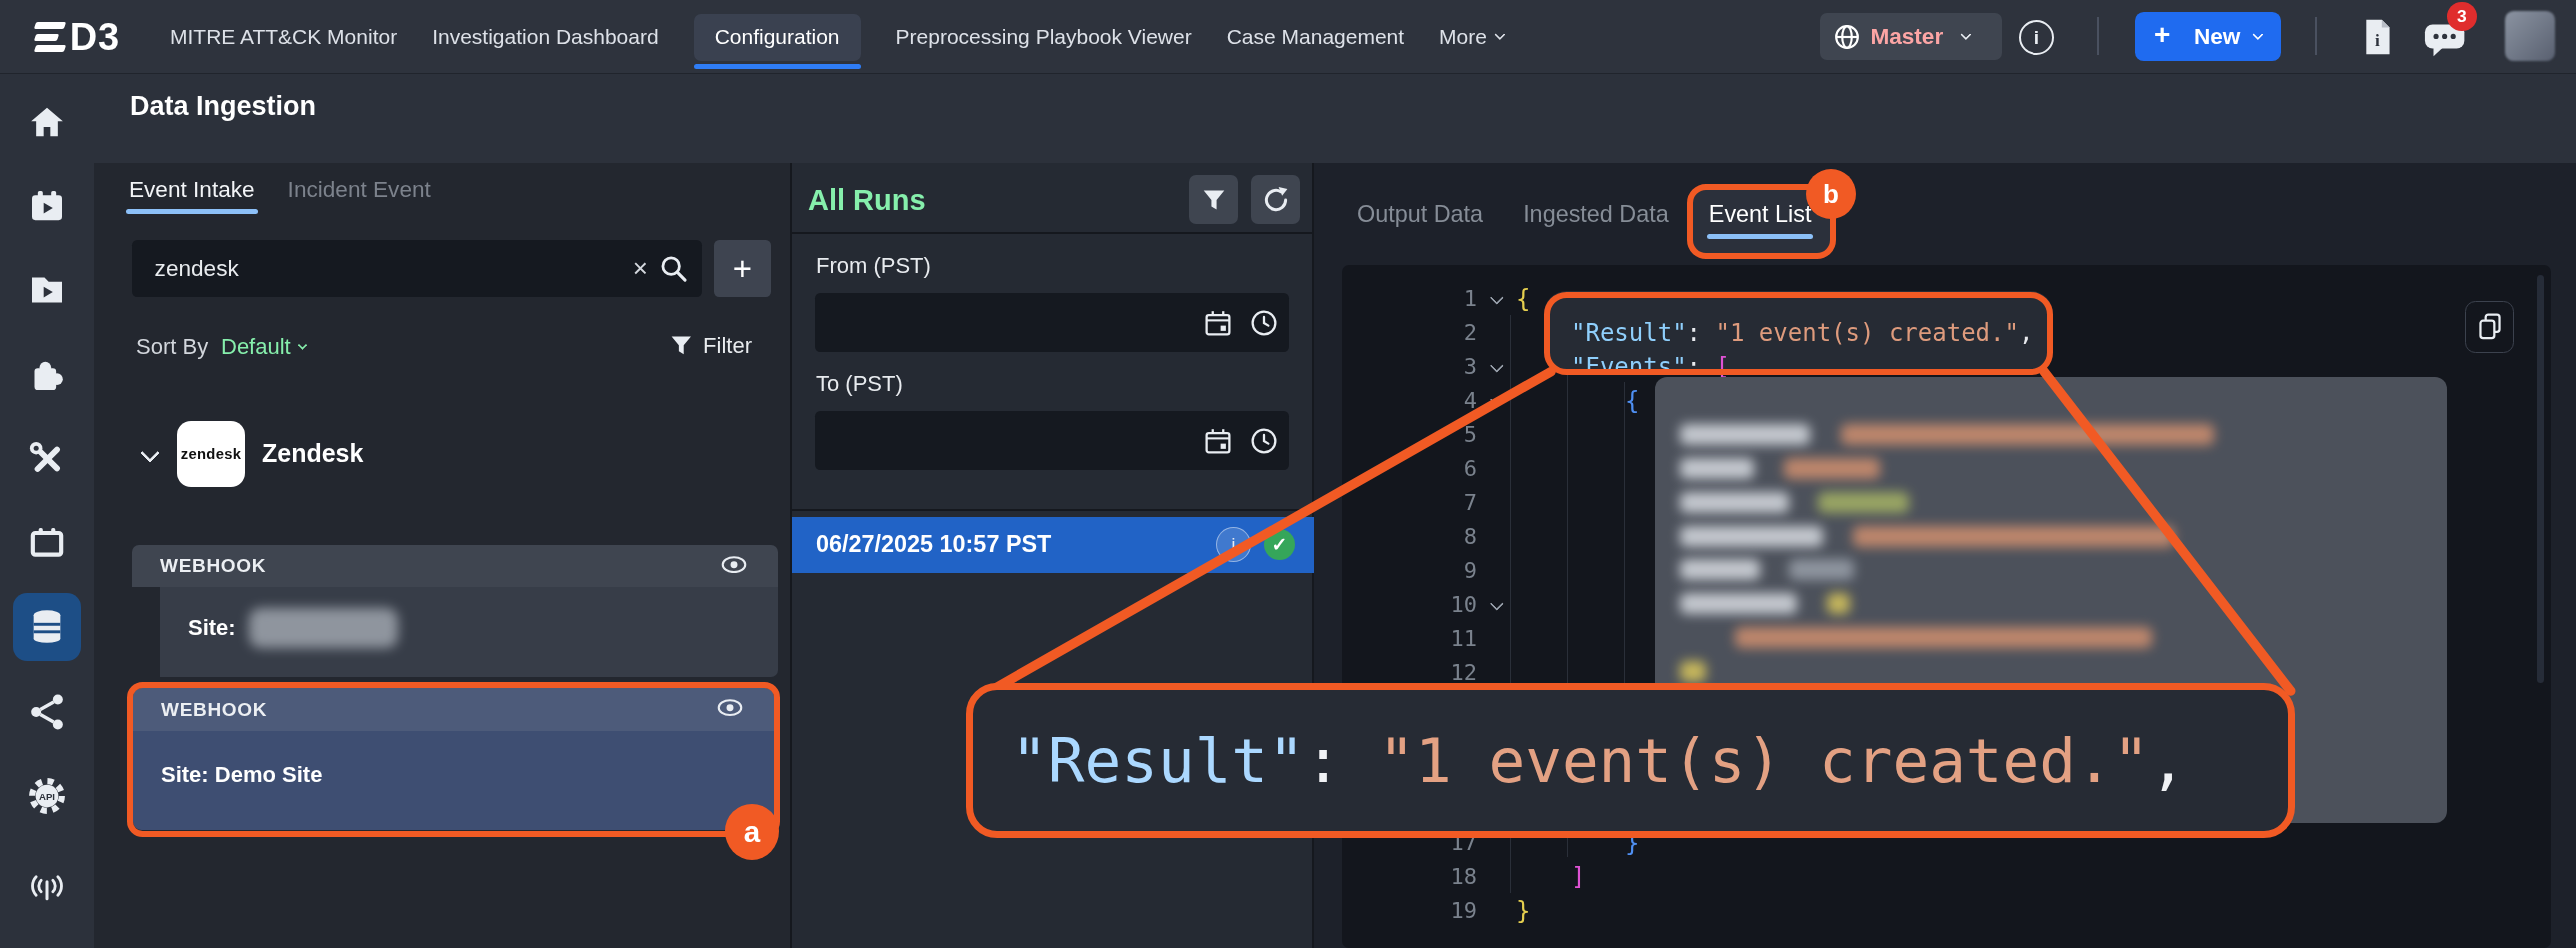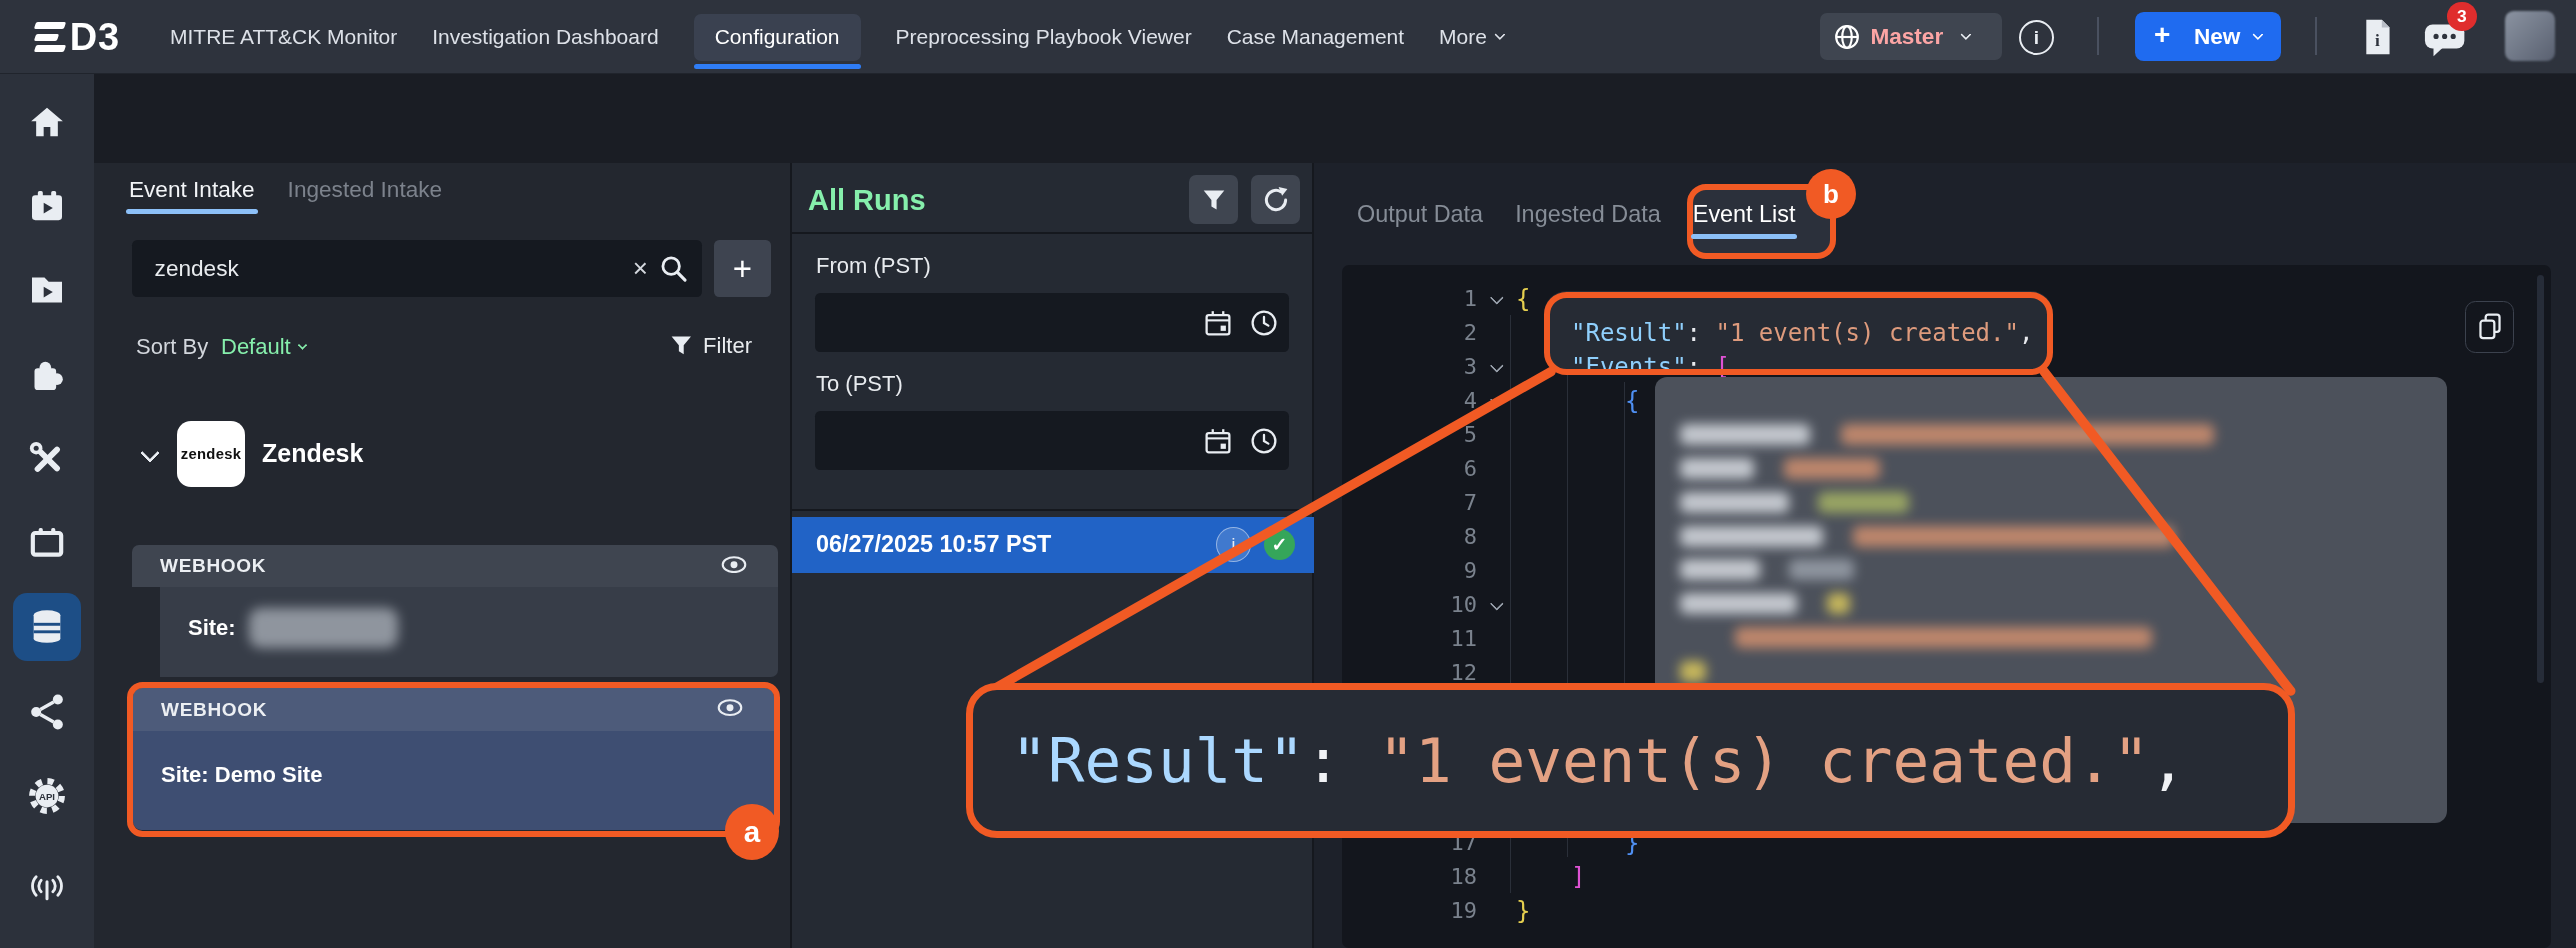--- a/index.html
+++ b/index.html
@@ -89,21 +89,21 @@
   .fld-label{position:absolute;left:24px;font-size:22px;color:#e8ebef;}
   .date-input{position:absolute;left:22.6px;width:474px;height:59px;background:#151920;border-radius:5.2px;}
   .di-ic{position:absolute;top:15.6px;}
   .run-row{position:absolute;left:0;top:354px;width:522px;height:56px;background:#2163c6;}
   .run-ts{position:absolute;left:24px;top:14px;font-size:23.4px;font-weight:bold;color:#fff;}
   .run-info{position:absolute;right:63px;top:10.4px;width:35px;height:35px;border-radius:50%;background:rgba(255,255,255,.14);border:1.7px solid rgba(255,255,255,.45);display:flex;align-items:center;justify-content:center;font-size:17.4px;color:#e8ecf2;}
   .run-check{position:absolute;right:19px;top:12px;width:31px;height:31px;border-radius:50%;background:#35a65a;display:flex;align-items:center;justify-content:center;font-size:19px;font-weight:bold;color:#fff;}
 
   
   .tab-annot{position:absolute;left:373px;top:21px;width:149px;height:75px;background:#2b303b;border:6px solid #F15A24;border-radius:19px;z-index:1;}
-  .rtabs{position:absolute;left:43px;top:38px;display:flex;gap:32px;z-index:2;}
+  .rtabs{position:absolute;left:43px;top:38px;display:flex;gap:40px;z-index:2;}
   .rtab{position:relative;font-size:23.4px;color:#868d97;height:28px;white-space:nowrap;}
   .rtab.active{color:#fff;}
   .rtab.active::after{content:'';position:absolute;left:-1.7px;right:-1.7px;bottom:-10.4px;height:5.2px;border-radius:2.6px;background:#8cc0f8;}
   .badge-b{position:absolute;left:492px;top:6px;width:50px;height:50px;font-size:26px;}
   .codewrap{position:absolute;left:28px;top:102px;width:1209px;height:683px;background:#13161d;border-radius:7px;overflow:hidden;}
   .guide{position:absolute;width:0.9px;background:#2a2f39;}
   .copy-btn{position:absolute;left:1123px;top:36px;width:49px;height:52px;border:1.7px solid #3c424e;border-radius:10.4px;display:flex;align-items:center;justify-content:center;z-index:4;}
   .code-scroll{position:absolute;right:7px;top:10.4px;width:7px;height:408px;background:#262c38;border-radius:3.5px;}
   .l2bg{position:absolute;left:202px;top:26px;width:509px;height:83px;background:#262b34;border-radius:22.6px;z-index:1;}
   .code-rows{position:absolute;left:0;top:16.5px;width:100%;z-index:2;}
@@ -268,25 +268,28 @@
       <svg width="40" height="40" viewBox="0 0 48 48">
           <rect x="22.2" y="17" width="3.6" height="24" rx="1.8" fill="#e9edf2"></rect>
           <path d="M17 17 A10 10 0 0 0 17 31" fill="none" stroke="#e9edf2" stroke-width="3.4" stroke-linecap="round"></path>
           <path d="M11 13 A16 16 0 0 0 11 35" fill="none" stroke="#e9edf2" stroke-width="3.4" stroke-linecap="round"></path>
           <path d="M31 17 A10 10 0 0 1 31 31" fill="none" stroke="#e9edf2" stroke-width="3.4" stroke-linecap="round"></path>
           <path d="M37 13 A16 16 0 0 1 37 35" fill="none" stroke="#e9edf2" stroke-width="3.4" stroke-linecap="round"></path>
         </svg>
     </div>
   </aside>
 
+  <div class="pagehead">
+    <h1 class="page-title" style="margin:0;">Data Ingestion</h1>
+  </div>
 
   <section class="panel panel-left">
     <div class="ltabs" id="ltabs">
         <div class="ltab active">Event Intake</div>
-        <div class="ltab">Ingested Intake</div>
+        <div class="ltab">Incident Event</div>
       </div>
 
     <div class="search-box">
       <input type="text" value="zendesk" style="">
       <span class="search-clear">×</span>
       <span class="search-mag">
         <svg width="29.5" height="29.5" viewBox="0 0 34 34">
             <circle cx="14" cy="14" r="9.5" fill="none" stroke="#e9edf2" stroke-width="3.2"></circle>
             <line x1="21" y1="21" x2="30" y2="30" stroke="#e9edf2" stroke-width="3.6" stroke-linecap="round"></line>
           </svg>

